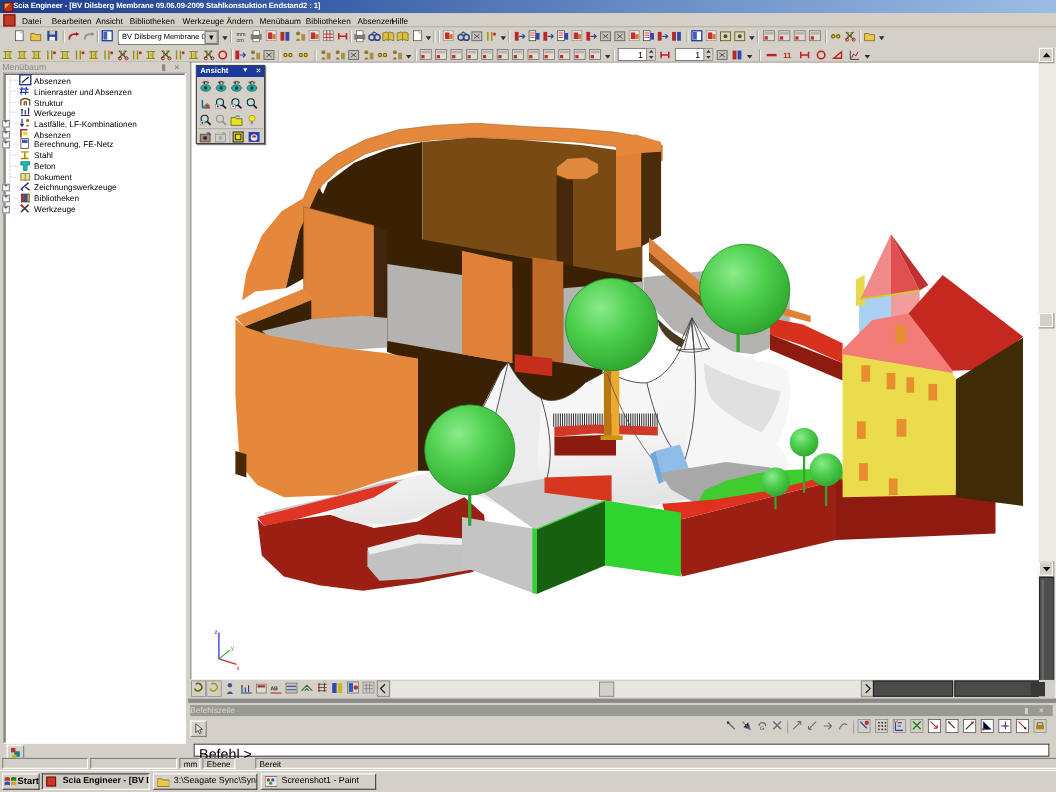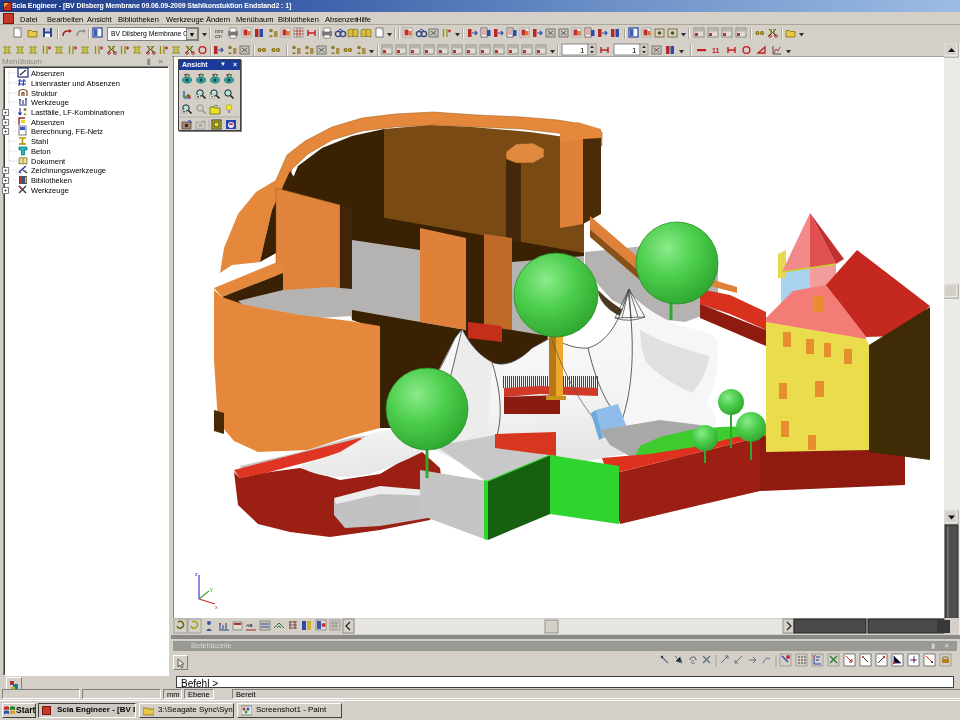--- a/index.html
+++ b/index.html
@@ -20,22 +20,22 @@
 #leftpanel { left:0; top:56px; width:172px; height:634px; background:#D4D0C8; }
 #lpheader { left:2px; top:57px; width:167px; height:9px; font-size:8px; color:#8a8a8a; }
 #lptree { position:absolute; left:3px; top:66px; width:166px; height:610px; background:#fff; border-top:1px solid #808080; border-left:1px solid #808080; border-right:1px solid #fff; border-bottom:1px solid #fff; box-shadow: inset 1px 1px 0 #404040; }
 .ti { position:absolute; left:0; width:160px; height:10px; font-size:7.5px; color:#000; white-space:nowrap; }
 .ti .lbl { position:absolute; left:31px; top:1px; }
 .plus { position:absolute; left:2px; top:2px; width:7px; height:7px; border:1px solid #808080; background:#fff; font-size:6px; line-height:5px; text-align:center; color:#000; }
 #viewport { left:173px; top:56px; width:772px; height:562px; background:#fff; border-left:1px solid #808080; border-top:1px solid #A8A49C; }
 #vscroll { left:945px; top:44px; width:14px; height:481px; background:#E8E6E0; border-left:1px solid #fff; }
 #botstrip { left:173px; top:618px; width:786px; height:17px; background:#D4D0C8; border-top:1px solid #fff; }
 #bz { left:171px; top:637px; width:789px; height:52px; background:#D4D0C8; }
-#bzheader { left:173px; top:641px; width:784px; height:10px; background:#9a9a94; color:#d8d6d0; font-size:7.5px; padding-left:18px; }
-#bzinput { left:176px; top:676px; width:778px; height:12px; background:#fff; border:1px solid #404040; font-size:10px; padding:1px 0 0 4px; }
+#bzheader { left:173px; top:641px; width:784px; height:10px; background:#9a9a94; color:#d8d6d0; font-size:7.5px; padding-left:0; }
+#bzinput { left:176px; top:676px; width:778px; height:12px; background:#fff; border:1px solid #404040; font-size:13px; padding:1px 0 0 4px; }
 #statusbar { left:0; top:689px; width:960px; height:11px; background:#D4D0C8; font-size:7.5px; }
 .sseg { position:absolute; top:689px; height:10px; border:1px solid; border-color:#808080 #fff #fff #808080; font-size:7.5px; padding:0px 3px; color:#000; }
 #taskbar { left:0; top:700px; width:960px; height:20px; background:#D4D0C8; border-top:1px solid #fff; }
 .tbtn { position:absolute; top:703px; height:15px; background:#D4D0C8; border:1px solid; border-color:#fff #404040 #404040 #fff; font-size:8px; padding:1px 4px 0 18px; white-space:nowrap; overflow:hidden; }
 .tbtn.pressed { border-color:#404040 #fff #fff #404040; background:#cdc9c2; font-weight:bold; }
 #startbtn { position:absolute; left:2px; top:703px; width:34px; height:15px; background:#D4D0C8; border:1px solid; border-color:#fff #404040 #404040 #fff; font-size:8.5px; font-weight:bold; padding:1px 2px 0 13px; }
 #ansicht { left:178px; top:59px; width:63px; height:72px; background:#D4D0C8; border:1px solid #404040; box-shadow:1px 1px 0 #808080; }
 #anstitle { position:absolute; left:0; top:0; width:61px; height:10px; background:#1a3a9c; color:#fff; font-size:7px; font-weight:bold; padding:1px 0 0 3px; }
 </style>
 </head>

